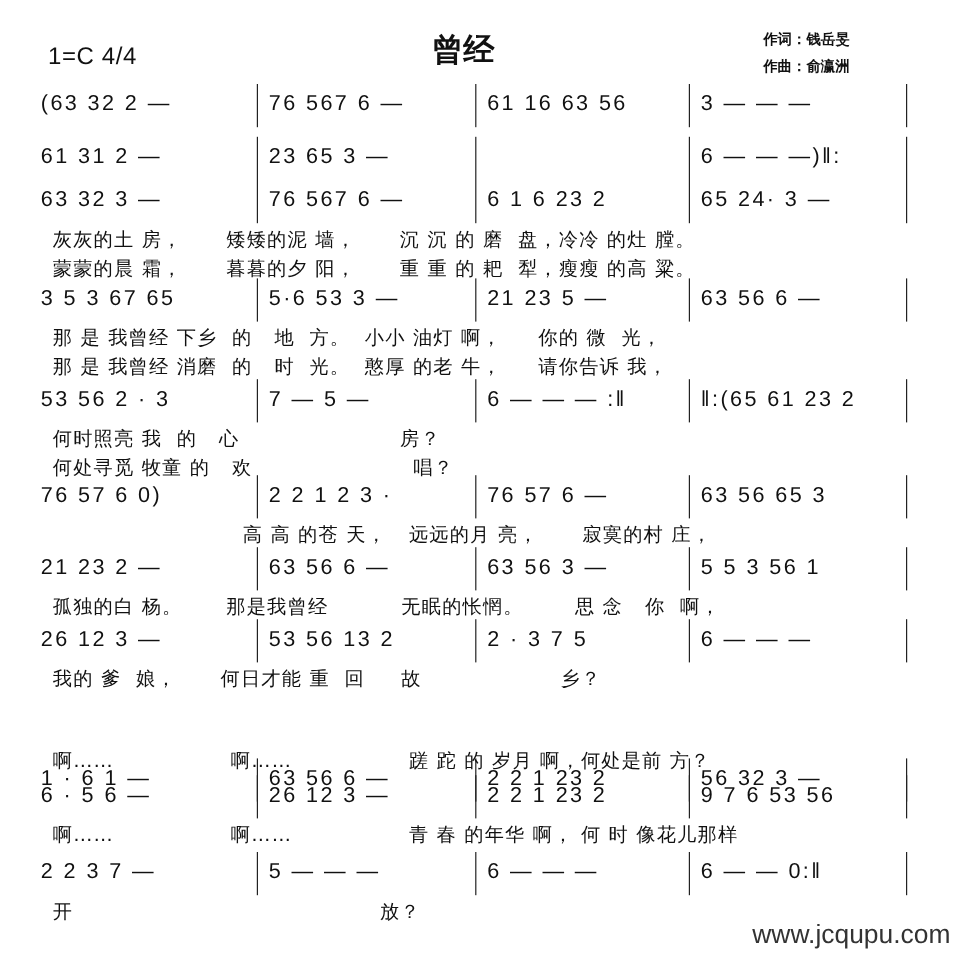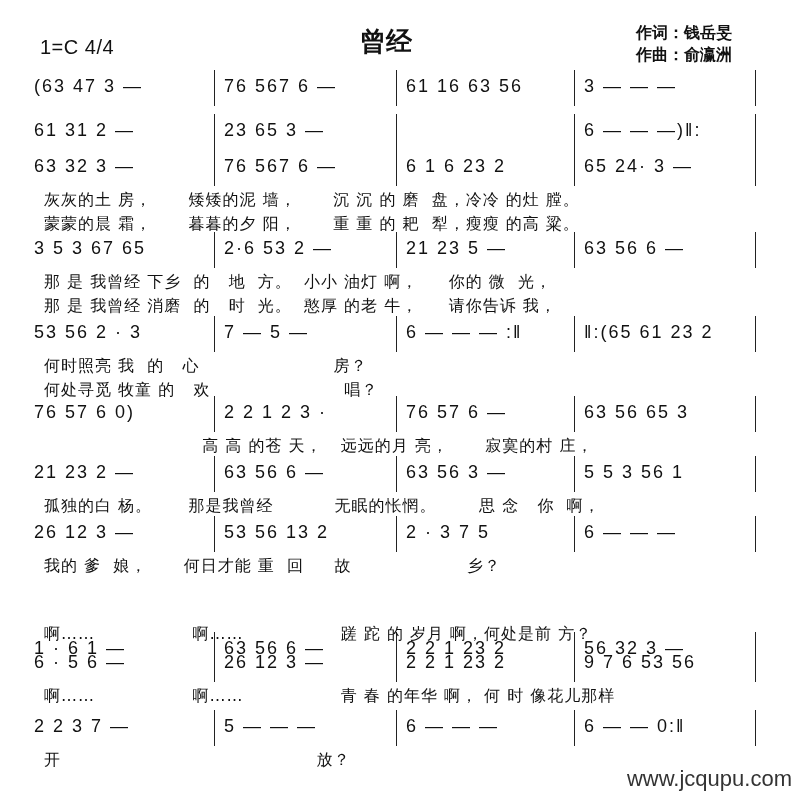--- a/index.html
+++ b/index.html
@@ -1,41 +1,41 @@
 <!DOCTYPE html>
 <html><head>
 <meta charset="utf-8">
 <style>
   html,body{margin:0;padding:0;background:#fff;}
   body{width:800px;height:800px;position:relative;overflow:hidden;font-family:"DejaVu Sans","Liberation Sans",sans-serif;color:#111;}
   .abs{position:absolute;}
   #key{left:40px;top:36px;font-size:20px;font-family:"Liberation Sans",sans-serif;letter-spacing:0.5px;}
   #title{left:360px;top:24px;font-size:26px;font-weight:bold;}
-  #credits{left:636px;top:22px;font-size:16px;line-height:22px;font-weight:bold;}
+  #credits{left:636px;top:22px;font-size:12px;line-height:22px;font-weight:bold;}
   .staff{position:absolute;left:28px;width:740px;height:34px;}
   .measure{position:absolute;top:0;height:34px;}
   .bar{position:absolute;top:-4px;width:1px;height:36px;background:#222;}
   .notes{position:absolute;top:2px;left:6px;font-size:18px;font-family:"Liberation Sans",sans-serif;white-space:pre;letter-spacing:2px;}
   .lyric{position:absolute;left:44px;font-size:16px;white-space:pre;letter-spacing:1px;}
   .wm{position:absolute;right:8px;bottom:8px;font-size:22px;color:#333;font-family:"Liberation Sans",sans-serif;}
 </style>
 </head>
 <body>
 
 <div id="key" class="abs">1=C 4/4</div>
 <div id="title" class="abs">曾经</div>
 <div id="credits" class="abs">
   <div>作词：钱岳旻</div>
   <div>作曲：俞瀛洲</div>
 </div>
 
 <div id="score">
     <div class="staff" style="top: 74px;">
       <div class="measure" style="left: 0px; width: 190px;">
-        <div class="notes">(63 47 3 —</div>
+        <div class="notes">(63 32 2 —</div>
       </div>
       <div class="measure" style="left: 190px; width: 182px;">
         <div class="notes">76 567 6 —</div>
       </div>
       <div class="bar" style="left: 186px;"></div>
       <div class="measure" style="left: 372px; width: 178px;">
         <div class="notes">61 16 63 56</div>
       </div>
       <div class="bar" style="left: 368px;"></div>
       <div class="measure" style="left: 550px; width: 180px;">
@@ -77,21 +77,21 @@
       <div class="bar" style="left: 546px;"></div>
       <div class="bar" style="left: 727px;"></div>
     </div>
     <div class="lyric" style="top: 190px;">灰灰的土 房，      矮矮的泥 墙，      沉 沉 的 磨  盘，冷冷 的灶 膛。</div>
     <div class="lyric" style="top: 214px;">蒙蒙的晨 霜，      暮暮的夕 阳，      重 重 的 耙  犁，瘦瘦 的高 粱。</div>
     <div class="staff" style="top: 236px;">
       <div class="measure" style="left: 0px; width: 190px;">
         <div class="notes">3 5 3 67 65</div>
       </div>
       <div class="measure" style="left: 190px; width: 182px;">
-        <div class="notes">2·6 53 2 —</div>
+        <div class="notes">5·6 53 3 —</div>
       </div>
       <div class="bar" style="left: 186px;"></div>
       <div class="measure" style="left: 372px; width: 178px;">
         <div class="notes">21 23 5 —</div>
       </div>
       <div class="bar" style="left: 368px;"></div>
       <div class="measure" style="left: 550px; width: 180px;">
         <div class="notes">63 56 6 —</div>
       </div>
       <div class="bar" style="left: 546px;"></div>

